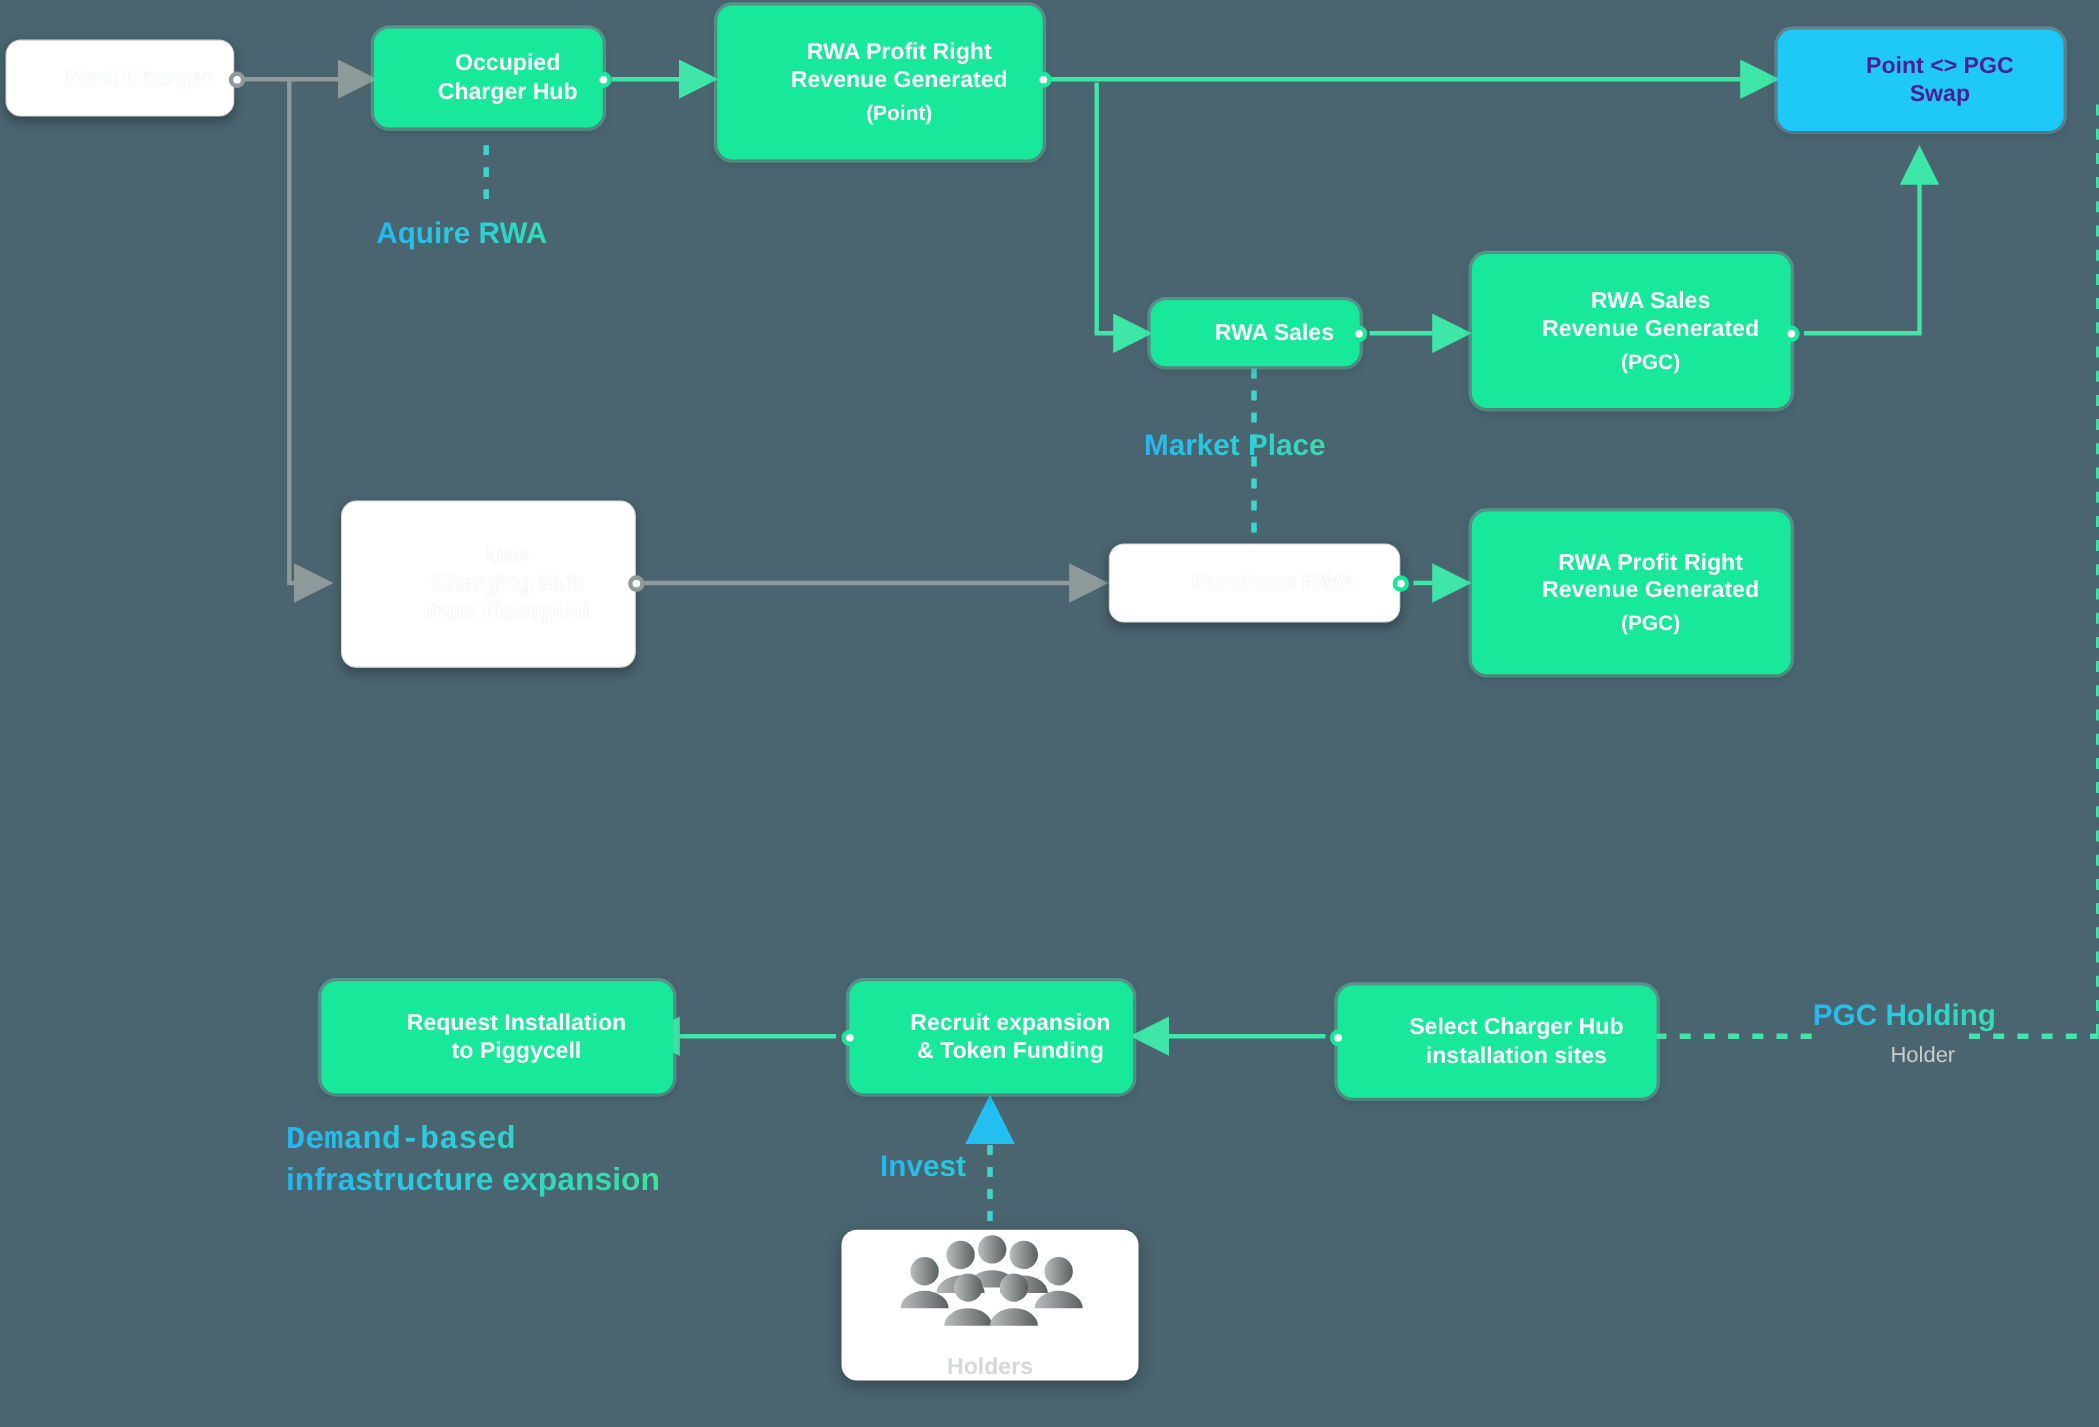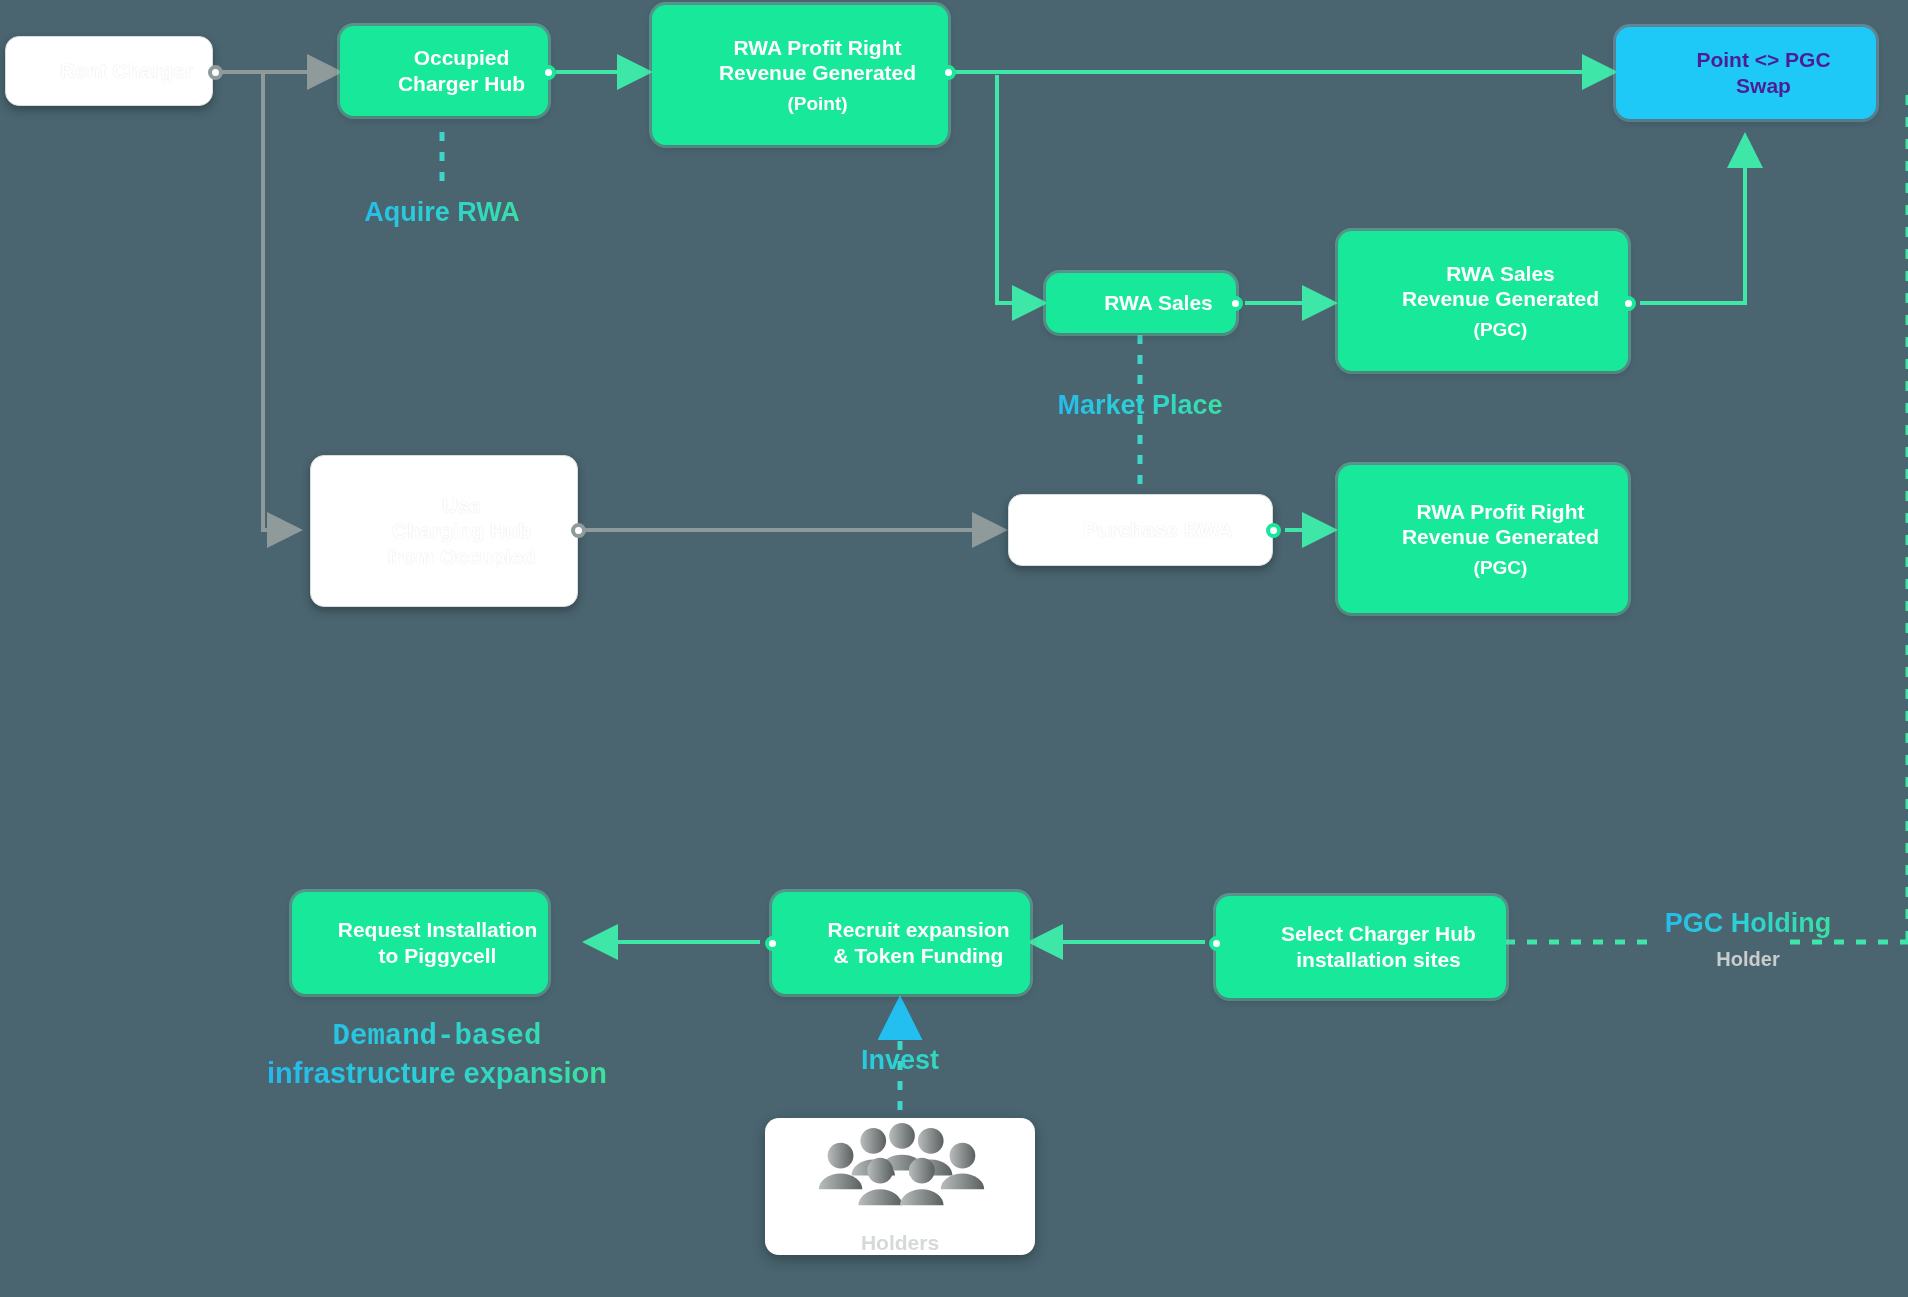--- a/index.html
+++ b/index.html
@@ -62,24 +62,23 @@
   }
 
   .gradlabel{
     position:absolute;
     font-weight:bold;
     white-space:nowrap;
     background:linear-gradient(90deg,#24B7F0 0%,#2BD0D8 45%,#3CE39A 100%);
     -webkit-background-clip:text;background-clip:text;
     -webkit-text-fill-color:transparent;color:transparent;
     z-index:4;
-    text-align:center;
   }
   .sublabel{
-    position:absolute;color:#c9cdcd;font-weight:bold;z-index:4;text-align:center;white-space:nowrap;
+    position:absolute;color:#c9cdcd;font-weight:normal;z-index:4;text-align:center;white-space:nowrap;
   }
   .port{position:absolute;width:15px;height:15px;border-radius:50%;background:#fff;z-index:5;}
   .port.g{border:4px solid #18E89A;box-sizing:border-box;}
   .port.gr{border:4px solid #8f9a9a;box-sizing:border-box;}
 </style>
 </head>
 <body>
 
 <div id="canvas">
 
@@ -174,21 +173,21 @@
     <span class="lbl">Purchase RWA</span>
   </div>
   <div class="port g" style="left:1266px;top:523px;"></div>
 
   <div class="node green" style="left:1338px;top:465px;width:290px;height:148px;">
     <span>RWA Profit Right</span>
     <span>Revenue Generated</span>
     <span class="sub">(PGC)</span>
   </div>
 
-  <div class="node green" style="left:292px;top:892px;width:256px;height:102px;">
+  <div class="node green" style="left:292px;top:892px;width:320px;height:102px;">
     <span>Request Installation</span>
     <span>to Piggycell</span>
   </div>
 
   <div class="node green" style="left:772px;top:892px;width:258px;height:102px;">
     <span>Recruit expansion</span>
     <span>&amp; Token Funding</span>
   </div>
   <div class="port g" style="left:765px;top:936px;"></div>
 

